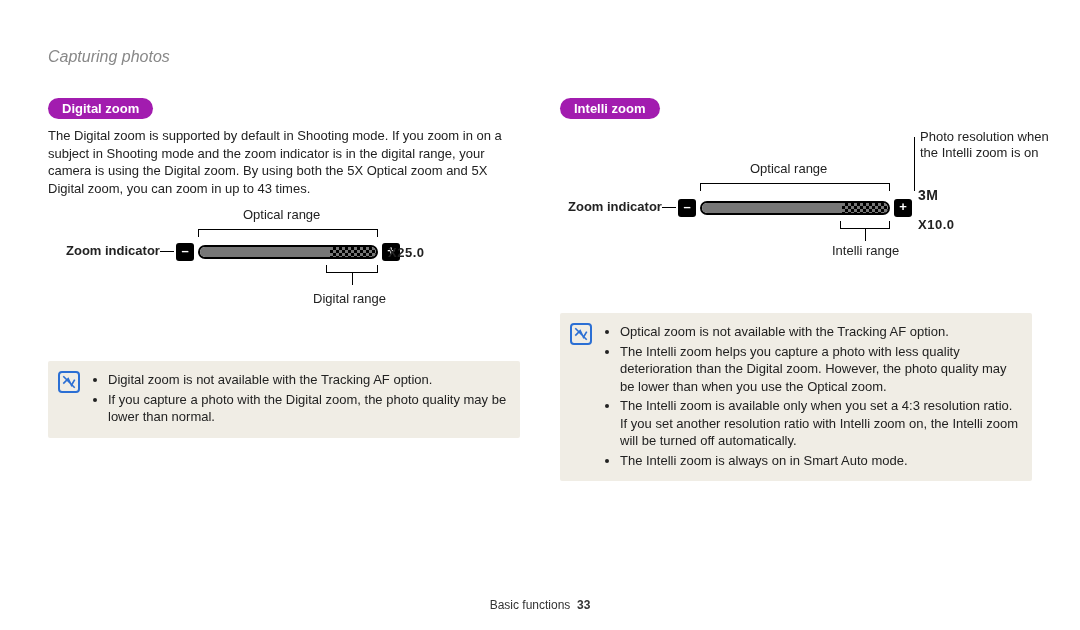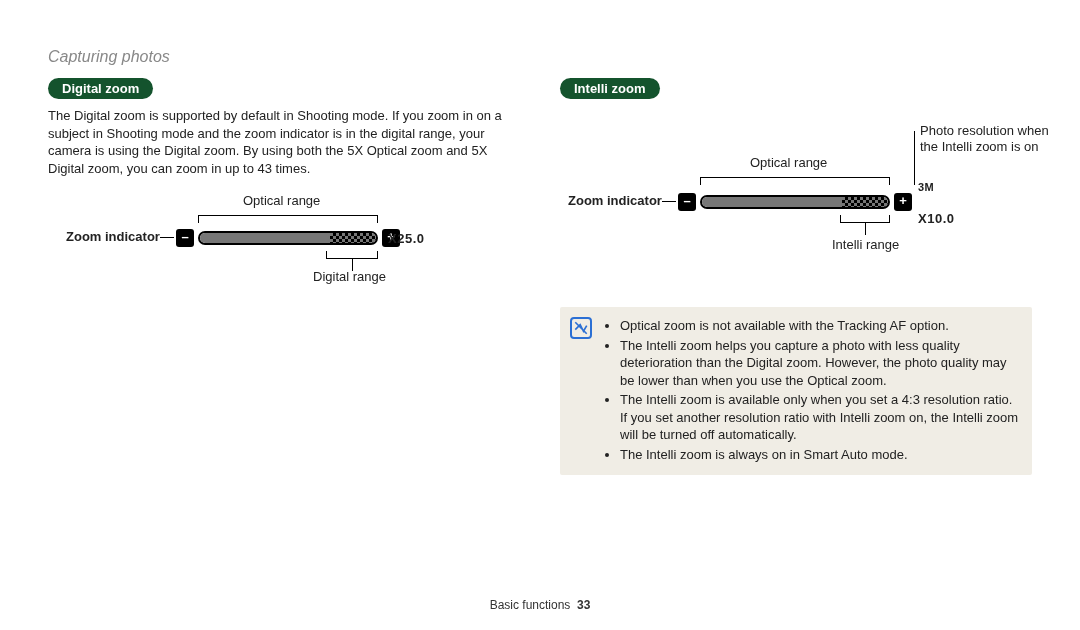--- a/index.html
+++ b/index.html
@@ -10,46 +10,46 @@
     width: 1080px;
     height: 630px;
     background: #fff;
     padding: 48px 48px 20px 48px;
     position: relative;
   }
   .page-header {
     color: #888;
     font-size: 16px;
     font-weight: 300;
-    margin-bottom: 12px;
+    margin-bottom: 32px;
     font-style: italic;
   }
   .columns {
     display: flex;
     gap: 40px;
   }
   .col { flex: 1; }
   .section-tag {
     display: inline-block;
-    background: #14532d;
+    background: #a21caf;
     color: #fff;
     font-weight: bold;
     font-size: 13px;
     padding: 3px 14px;
     border-radius: 12px;
     margin-bottom: 8px;
   }
   .body-text {
     line-height: 1.35;
     margin-bottom: 10px;
   }
   .diagram {
     position: relative;
     height: 150px;
-    margin-top: 16px;
+    margin-top: 2px;
   }
   .diagram-right { height: 180px; }
   .label-optical { position: absolute; }
   .label-zoomind { position: absolute; font-weight: bold; }
   .label-below { position: absolute; }
   .label-res { position: absolute; width: 130px; line-height: 1.2; }
   .bracket-top {
     position: absolute;
     border: 1px solid #000;
     border-bottom: none;
@@ -111,21 +111,21 @@
     position: absolute;
     font-weight: 900;
     font-family: Arial, sans-serif;
     font-size: 13px;
     letter-spacing: 0.5px;
   }
   .res-val {
     position: absolute;
     font-weight: 900;
     font-family: Arial, sans-serif;
-    font-size: 11px;
+    font-size: 14px;
     letter-spacing: 0.5px;
   }
   .note-box {
     background: #f0ede5;
     border-radius: 2px;
     padding: 10px 12px 10px 46px;
     position: relative;
     margin-top: 4px;
   }
   .note-icon {
@@ -177,23 +177,34 @@
       <div class="minus-box" style="left:128px; top:36px;">–</div>
       <div class="bar-shell" style="left:150px; top:38px; width:180px;">
         <div class="bar-fill" style="width:100%;"></div>
         <div class="bar-checker" style="left:130px; right:0;"></div>
       </div>
       <div class="plus-box" style="left:334px; top:36px;">+</div>
       <div class="zoom-val" style="left:340px; top:38px;">X25.0</div>
 
       <div class="bracket-bot" style="left:278px; width:52px; top:58px;"></div>
       <div class="leader-v" style="left:304px; top:66px; height:12px;"></div>
-      <div class="label-below" style="left:265px; top:76px;">Digital range</div>
-    </div>
-
+      <div class="label-below" style="left:265px; top:84px;">Digital range</div>
+    </div>
+
+    <div class="note-box">
+      <div class="note-icon">
+        <svg viewBox="0 0 22 22" width="18" height="18">
+            <path d="M4 4 L18 18 M4 13 L10 7 L14 15 L18 8" stroke="#2b6fd4" stroke-width="2" fill="none"></path>
+          </svg>
+      </div>
+      <ul>
+        <li>Digital zoom is not available with the Tracking AF option.</li>
+        <li>If you capture a photo with the Digital zoom, the photo quality may be lower than normal.</li>
+      </ul>
+    </div>
   </div>
 
   <div class="col">
     <div class="section-tag">Intelli zoom</div>
 
     <div class="diagram diagram-right">
       <div class="label-res" style="left:360px; top:0;">Photo resolution when the Intelli zoom is on</div>
       <div class="leader-v" style="left:354px; top:8px; height:54px;"></div>
 
       <div class="label-optical" style="left:190px; top:32px;">Optical range</div>

